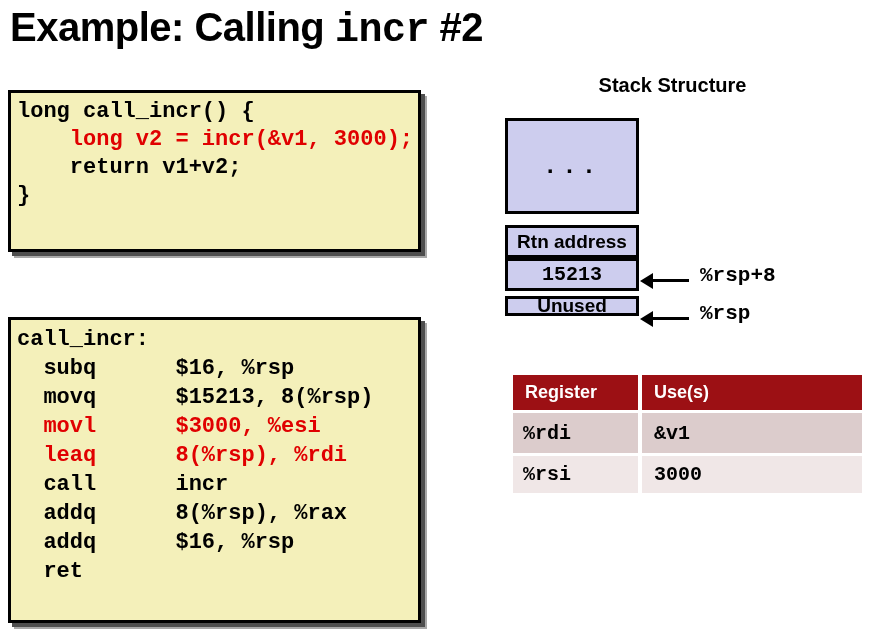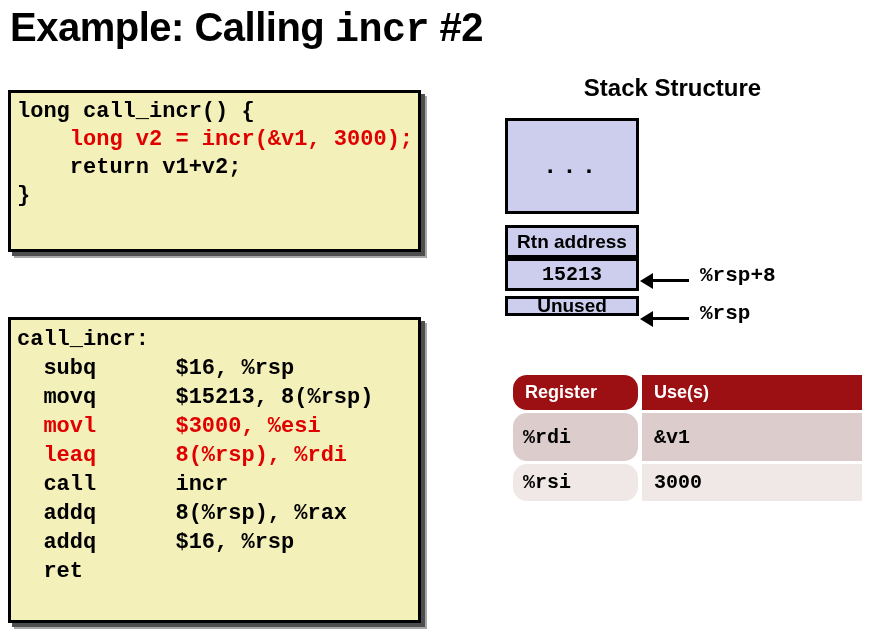--- a/index.html
+++ b/index.html
@@ -27,21 +27,21 @@
   .code-line{
     font-family:"Liberation Mono",monospace;font-weight:bold;
     font-size:22px;color:#000;white-space:pre;
   }
   .c-code .code-line{line-height:28px;}
   .asm-code .code-line{line-height:29px;}
   .code-line[data-color="red"]{color:var(--code-red,#e00000);}
   
   .stack-title{
     position:absolute;left:505px;top:74px;width:335px;
-    text-align:center;font-size:24px;font-weight:bold;color:#000;
+    text-align:center;font-size:20px;font-weight:bold;color:#000;
   }
   .stack-cell{
     position:absolute;left:505px;width:134px;box-sizing:border-box;
     background:var(--stack-cell-bg,#cdcdee);border:3px solid #000;
     display:flex;align-items:center;justify-content:center;
     font-weight:bold;color:#000;
   }
   .stack-cell.dots{top:118px;height:96px;font-family:"Liberation Mono",monospace;font-size:24px;letter-spacing:5px;}
   .stack-cell.rtn{top:225px;height:33px;font-size:19px;}
   .stack-cell.v1{top:258px;height:33px;font-family:"Liberation Mono",monospace;font-size:20px;}
@@ -54,34 +54,34 @@
     border-right:13px solid #000;
   }
   .ptr-label{
     position:absolute;left:700px;
     font-family:Liberation Mono, monospace;font-weight:bold;font-size:21px;color:#000;
     line-height:24px;white-space:nowrap;
   }
   
   .reg-table{position:absolute;left:513px;top:375px;width:349px;}
   .reg-row{display:flex;}
-  .reg-row .c1{width:125px;box-sizing:border-box;border-radius:14px;}
+  .reg-row .c1{width:125px;box-sizing:border-box;}
   .reg-row .gap{width:4px;background:#fff;}
   .reg-row .c2{flex:1;box-sizing:border-box;}
   .reg-row.head{height:35px;}
   .reg-row.head .c1,.reg-row.head .c2{
     background:var(--table-header-bg,#9c1014);color:#fff;
     font-size:18px;font-weight:bold;display:flex;align-items:center;padding-left:12px;
   }
   .row-spacer{height:3px;background:#fff;}
   .reg-row.body{font-family:"Liberation Mono",monospace;font-weight:bold;font-size:20px;color:#000;}
   .reg-row.body .c1,.reg-row.body .c2{display:flex;align-items:center;}
   .reg-row.body .c1{padding-left:10px;}
   .reg-row.body .c2{padding-left:12px;}
-  .reg-row.r1{height:48px;}
+  .reg-row.r1{height:40px;}
   .reg-row.r1 .c1,.reg-row.r1 .c2{background:var(--table-row1-bg,#dccccc);}
   .reg-row.r2{height:37px;}
   .reg-row.r2 .c1,.reg-row.r2 .c2{background:var(--table-row2-bg,#f0e7e7);}
 </style>
 </head>
 <body>
 
 <div class="slide">
 
   <h1 class="slide-title"><span>Example: Calling </span><span class="mono">incr</span><span> #2</span></h1>

